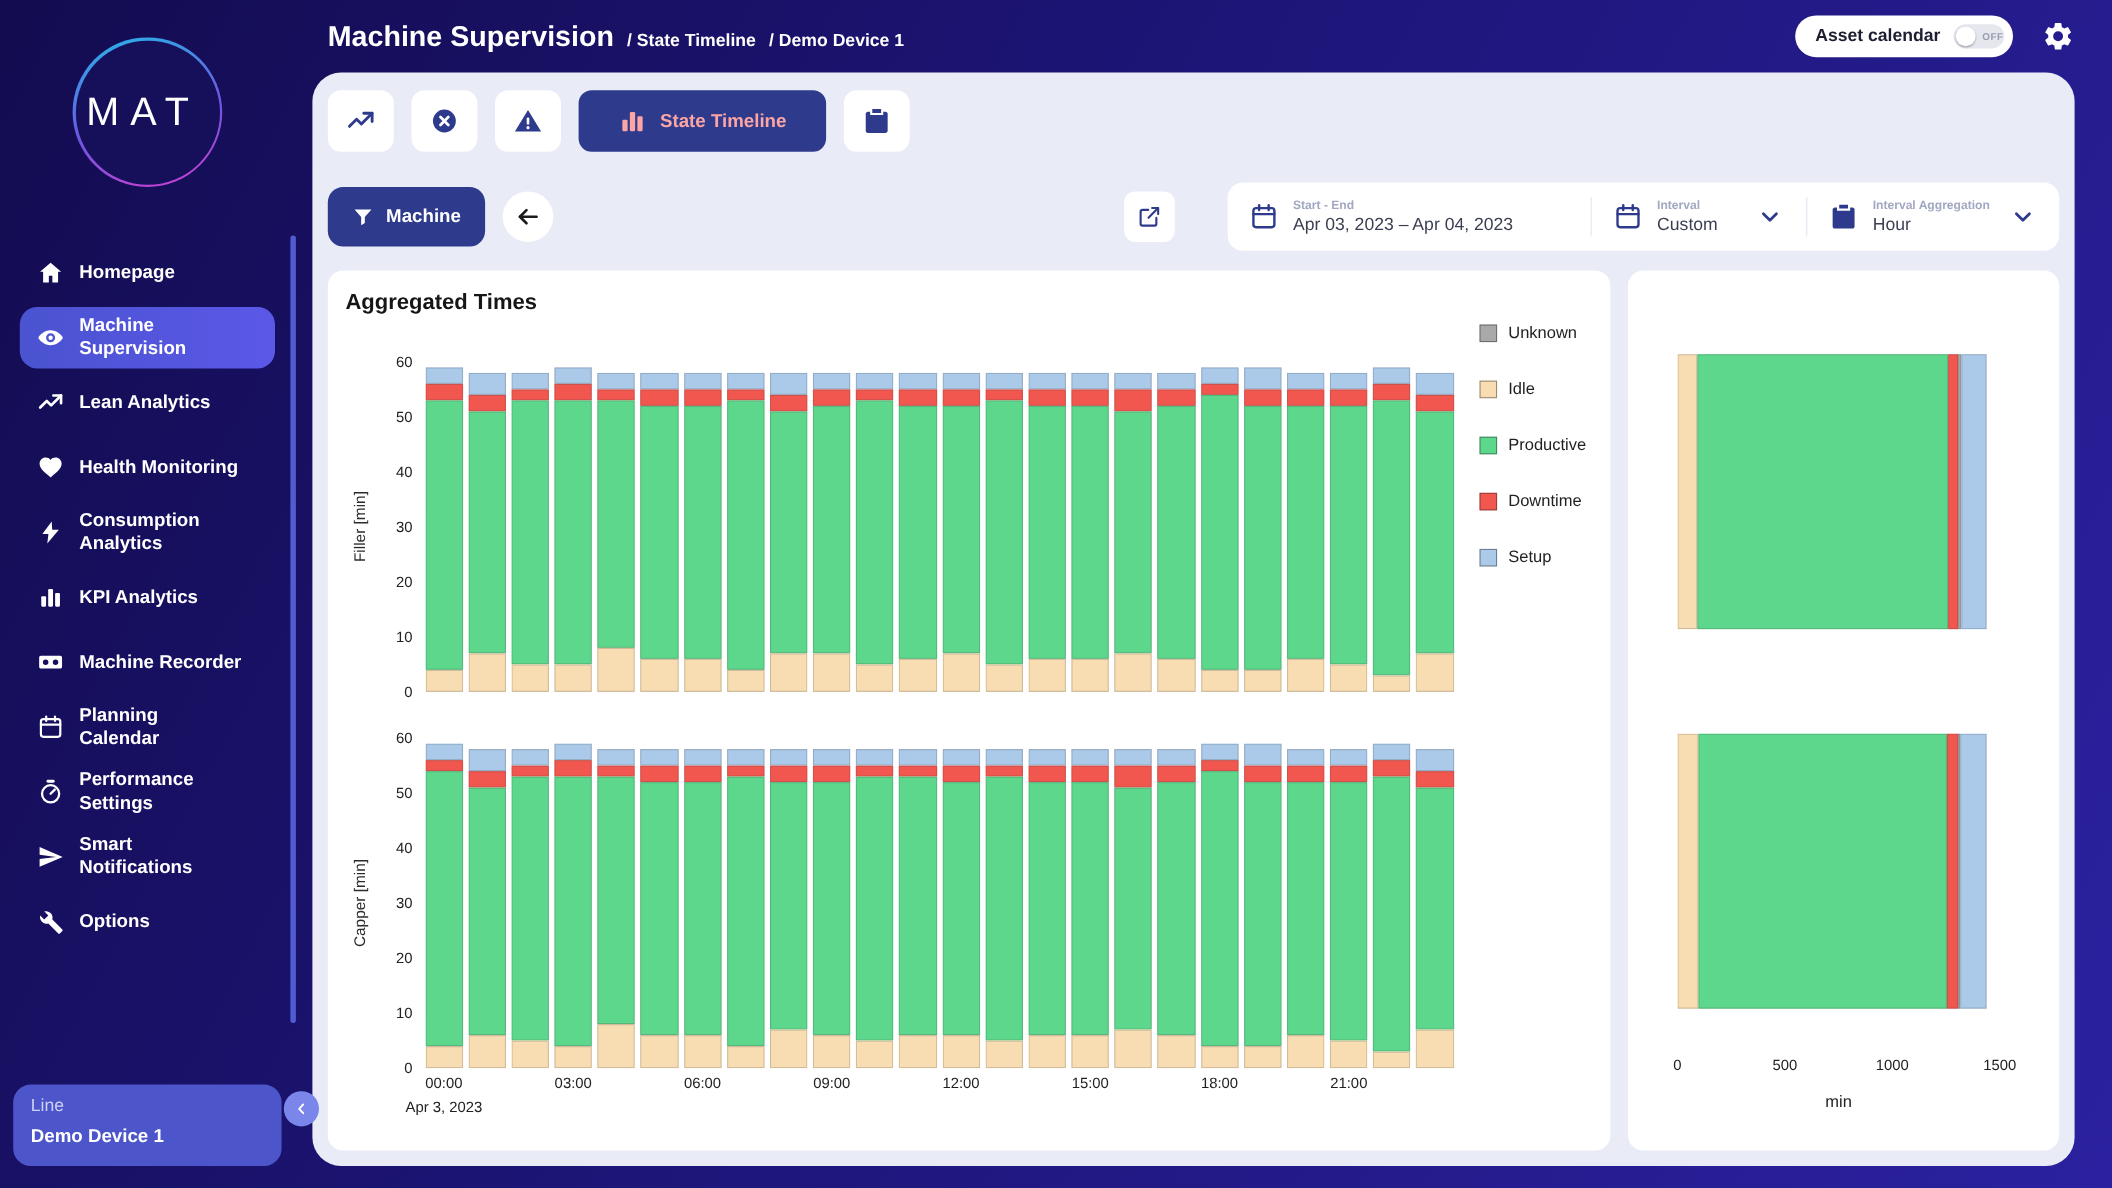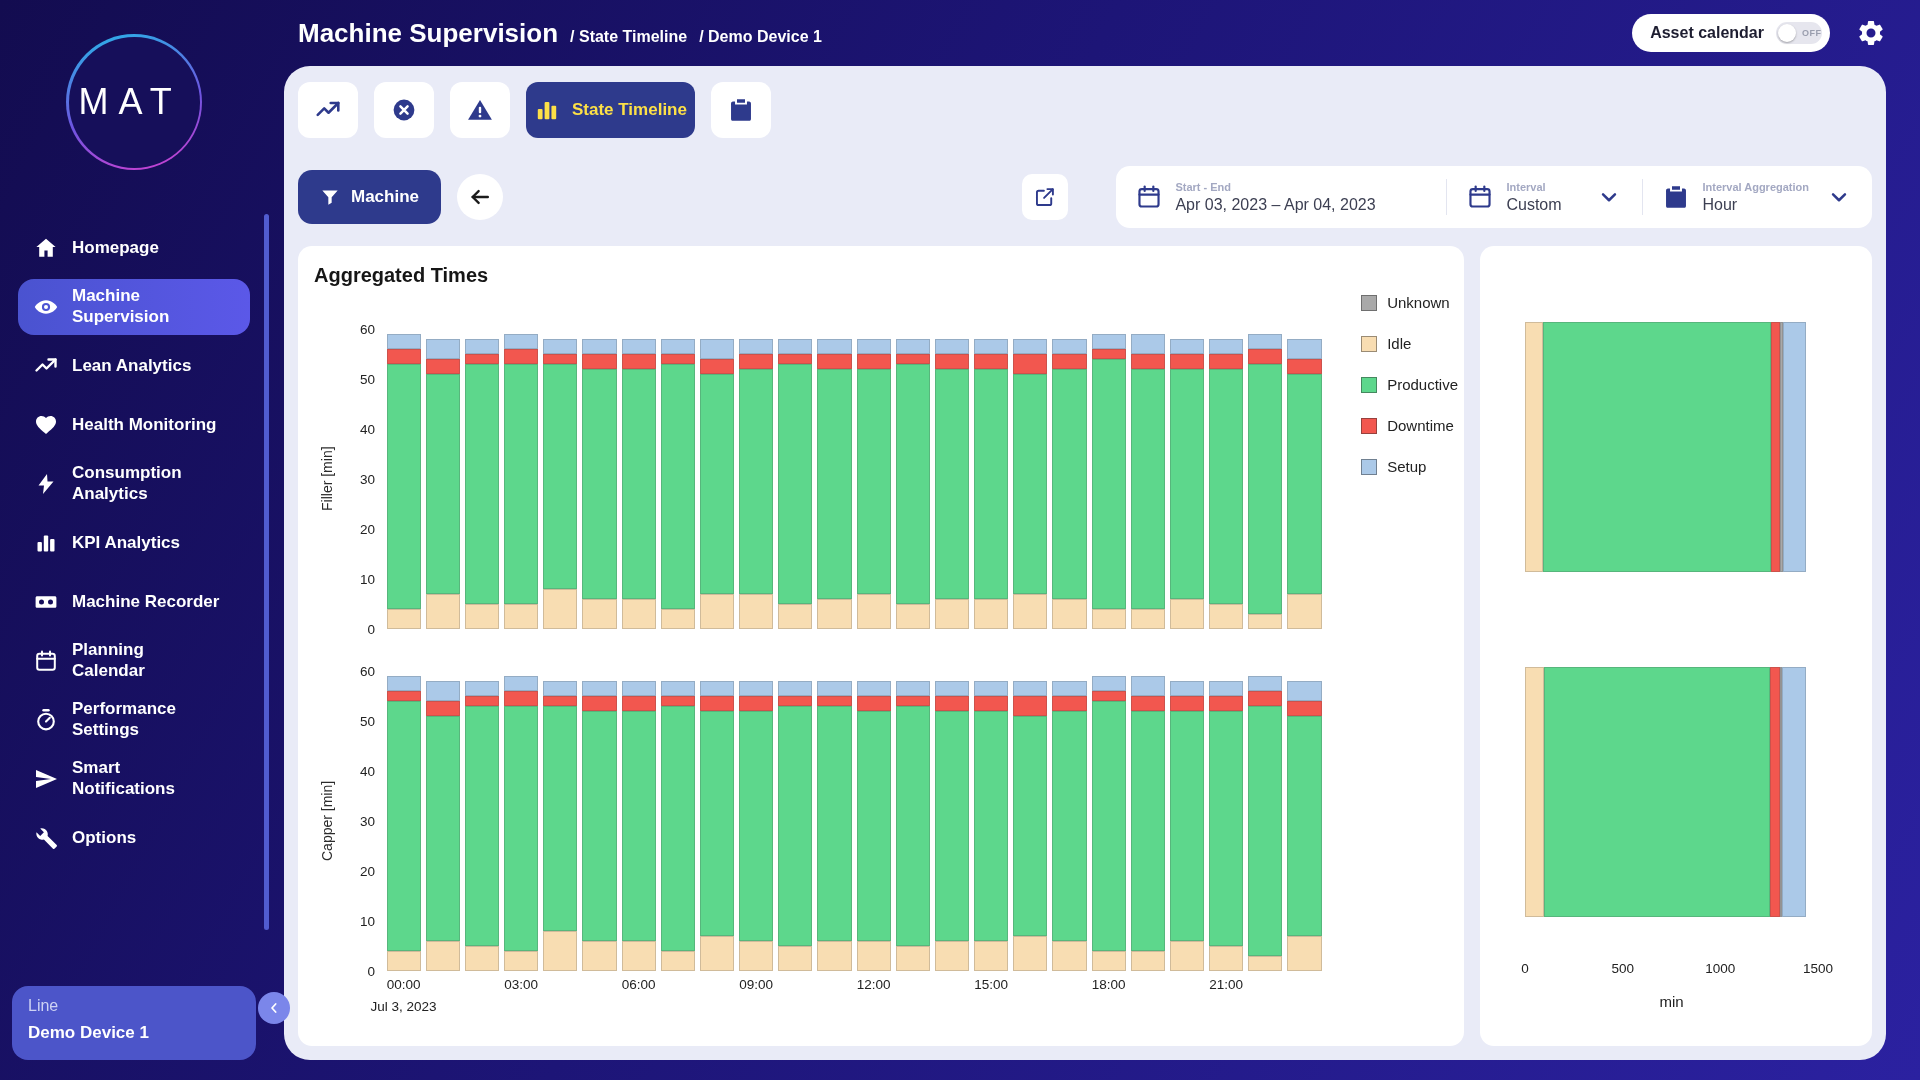--- a/index.html
+++ b/index.html
@@ -49,21 +49,21 @@
   .off-label { font-size:9px; font-weight:700; color:#9a9eae; margin-left:6px; letter-spacing:.5px; }
   .gear-wrap { width:30px; height:30px; color:#fff; cursor:pointer; }
 
   
   .panel { flex:1; background:var(--panel); border-radius:26px; padding:16px 14px 0 14px; overflow:hidden; }
   .view-row { display:flex; gap:16px; }
   .view-btn { height:56px; min-width:60px; border:none; border-radius:12px; background:#fff;
     color:var(--indigo); display:flex; align-items:center; justify-content:center; gap:12px;
     padding:0 17px; cursor:pointer; }
   .view-btn .icon { width:26px; height:26px; }
-  .view-btn.active { background:var(--indigo); color:#fde047; padding:0 8px; }
+  .view-btn.active { background:var(--indigo); color:#fca5a5; padding:0 36px; }
   .view-btn-label { font-size:17px; font-weight:700; font-family:"Liberation Sans",sans-serif; }
 
   .filter-row { margin-top:28px; display:flex; align-items:center; gap:16px; }
   .machine-btn { height:54px; border:none; border-radius:14px; background:var(--indigo); color:#fff;
     font-size:17px; font-weight:700; display:flex; align-items:center; gap:11px; padding:0 22px; cursor:pointer;
     font-family:"Liberation Sans",sans-serif; }
   .machine-btn .icon { width:20px; height:20px; }
   .back-btn { width:46px; height:46px; border-radius:50%; background:#fff; border:none; color:#1b1b1b;
     display:flex; align-items:center; justify-content:center; cursor:pointer; }
   .back-btn .icon { width:22px; height:22px; }
@@ -79,21 +79,21 @@
   .chev { width:18px; height:18px; color:#555; margin-left:4px; flex:0 0 18px; }
   .sec-date { min-width:330px; } .sec-int { min-width:195px; } .sec-agg { min-width:225px; }
 
   
   .cards { margin-top:18px; display:flex; gap:16px; height:800px; }
   .card { background:#fff; border-radius:14px; }
   .card h2 { font-size:20px; font-weight:700; color:#161616; }
   .agg-card { flex:1; position:relative; padding:18px 0 0 16px; min-width:0; }
   .cum-card { flex:0 0 392px; width:392px; padding:18px 0 0 20px; position:relative; }
 
-  .legend { position:absolute; top:48px; right:6px; display:flex; flex-direction:column; gap:24px; }
+  .legend { position:absolute; top:48px; right:22px; display:flex; flex-direction:column; gap:34px; }
   .legend-row { display:flex; align-items:center; gap:10px; font-size:15px; color:#222; }
   .legend-swatch { width:16px; height:16px; border:1px solid rgba(40,40,40,.45); }
 
   .vchart { display:flex; height:300px; margin-top:42px; }
   .vchart .ylabel { width:26px; display:flex; align-items:center; justify-content:center;
     writing-mode:vertical-rl; transform:rotate(180deg); font-size:14px; color:#2b2b2b; }
   .vchart .yaxis { width:44px; position:relative; }
   .ytick { position:absolute; right:9px; transform:translateY(50%); font-size:13.5px; color:#222; }
   .vchart .plot { width:940px; display:flex; align-items:flex-end; }
   .bar-slot { flex:1; height:100%; padding:0 2.5px; display:flex; align-items:flex-end; }
@@ -854,21 +854,21 @@
               <div class="xslot"></div>
               <div class="xslot">15:00</div>
               <div class="xslot"></div>
               <div class="xslot"></div>
               <div class="xslot">18:00</div>
               <div class="xslot"></div>
               <div class="xslot"></div>
               <div class="xslot">21:00</div>
               <div class="xslot"></div>
               <div class="xslot"></div>
-              <div class="xdate">Jul 3, 2023</div>
+              <div class="xdate">Apr 3, 2023</div>
             </div>
         </section>
 
         <section class="card cum-card">
           <div class="hchart hchart-1">
             <div class="hbar">
                 <div class="hseg" style="width: 6%; background: rgb(248, 221, 178);"></div>
                 <div class="hseg" style="width: 78%; background: rgb(93, 215, 140);"></div>
                 <div class="hseg" style="width: 3%; background: rgb(242, 87, 79);"></div>
                 <div class="hseg" style="width: 1%; background: rgb(169, 169, 169);"></div>

